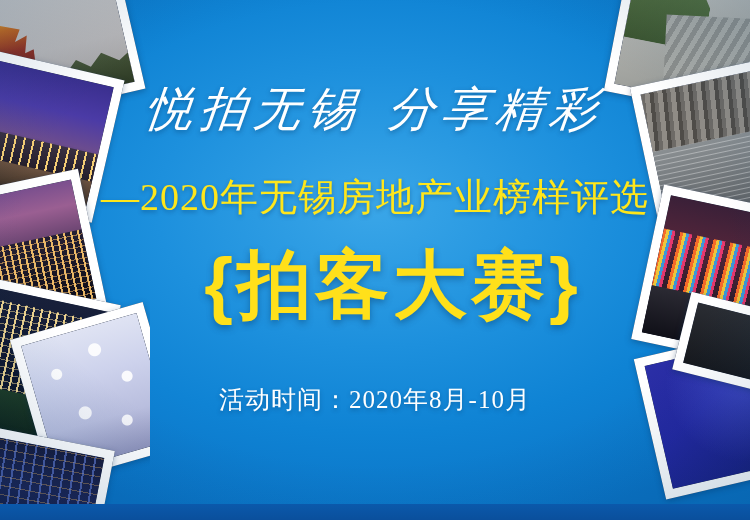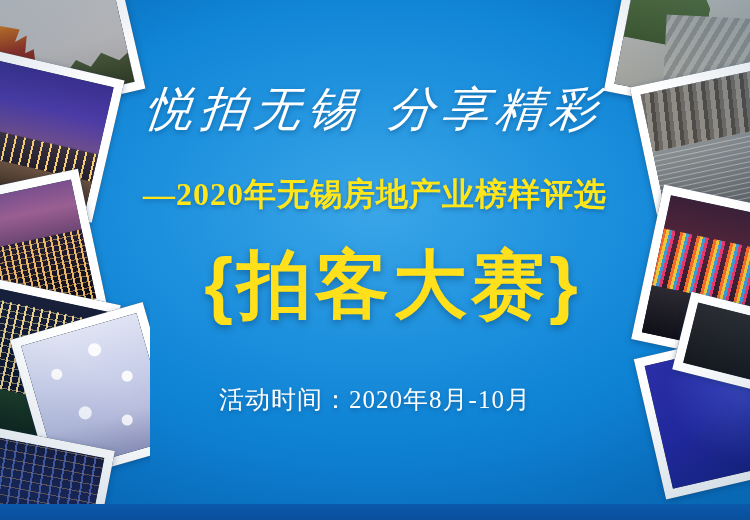--- a/index.html
+++ b/index.html
@@ -201,21 +201,21 @@
     letter-spacing:7px;
     text-shadow:0 2px 5px rgba(5,55,105,.45);
     transform:skewX(-6deg);
   }
   .line-brush .gap{display:inline-block;width:26px;}
 
   .line-sub{
     position:absolute;left:0;right:0;top:178px;
     color:#ffe61a;
     font-family:"Liberation Serif",serif;
-    font-size:32px;line-height:1;font-weight:700;
+    font-size:38px;line-height:1;font-weight:400;
     letter-spacing:1px;
     text-shadow:0 2px 4px rgba(5,55,105,.4);
   }
 
   .line-main{
     position:absolute;left:0;right:0;top:248px;
     color:#ffe01a;
     font-family:"Liberation Sans",sans-serif;
     font-size:74px;line-height:1;font-weight:700;
     letter-spacing:4px;

